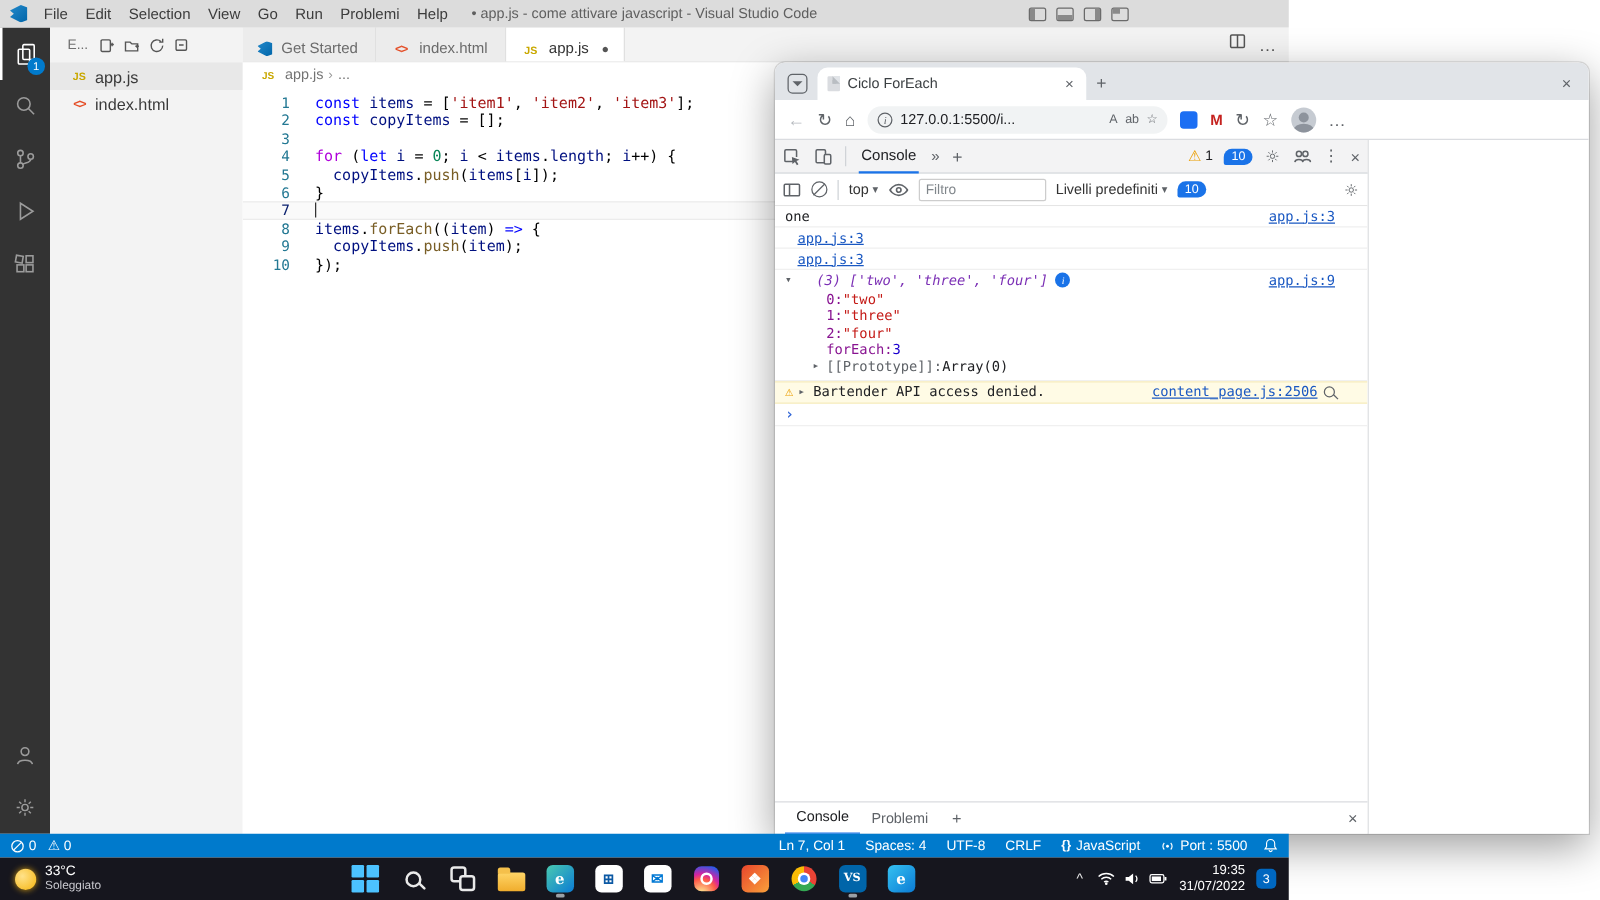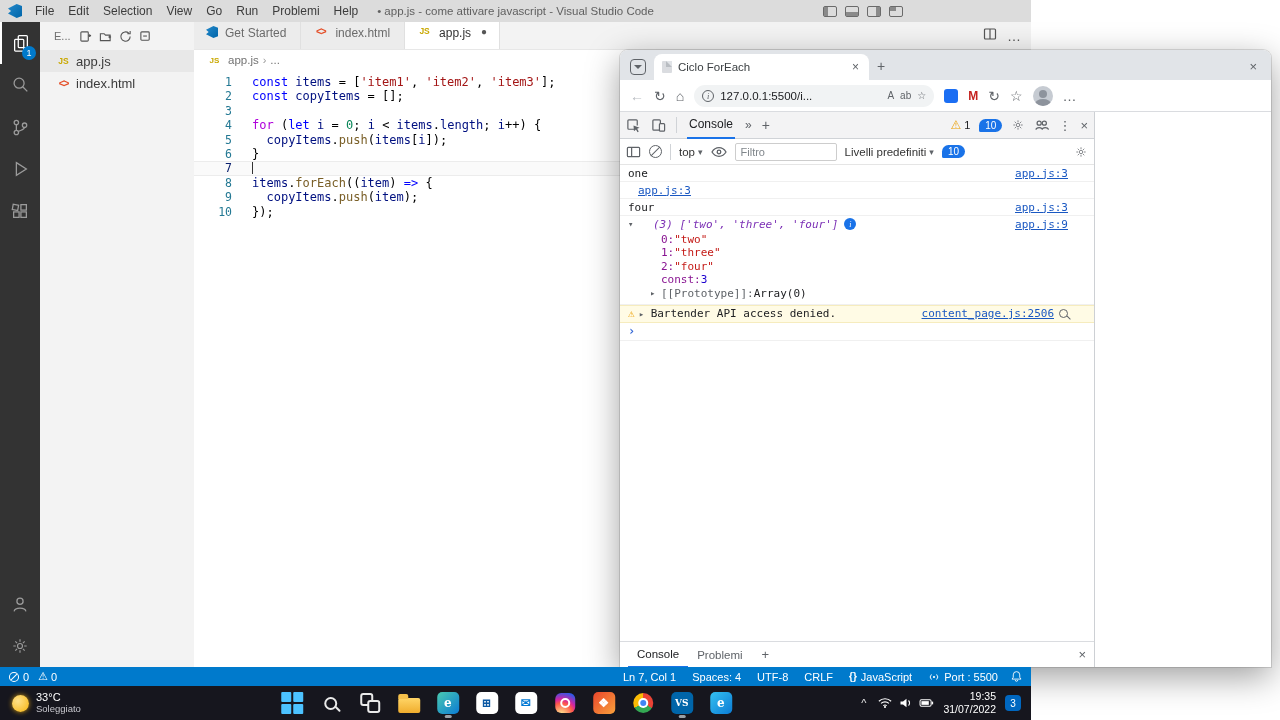--- a/index.html
+++ b/index.html
@@ -38,21 +38,21 @@
   .fname{font-size:13px;}
   .ficon{width:15px;display:inline-flex;justify-content:center;margin-right:5px;font-weight:bold;font-family:"Liberation Sans",sans-serif;}
   .ficon.js{color:#c9a800;font-size:8.5px;}
   .ficon.html{color:#e44d26;font-size:10px;letter-spacing:-1px;}
   .ficon.sm{font-size:8px;width:13px;margin-right:3px;}
 
   
   .vs-editor{position:absolute;left:194px;top:22px;right:0;bottom:53px;background:#fff;}
   .tab-bar{height:28px;background:#f3f3f3;display:flex;align-items:stretch;border-bottom:1px solid #e7e7e7;}
   .editor-tabs{display:flex;}
-  .ed-tab{display:flex;align-items:flex-start;padding:4px 12px;background:#ececec;border-right:1px solid #e0e0e0;font-size:12px;color:#6b6b6b;cursor:pointer;white-space:nowrap;}
+  .ed-tab{display:flex;align-items:flex-end;padding:4px 12px;background:#ececec;border-right:1px solid #e0e0e0;font-size:12px;color:#6b6b6b;cursor:pointer;white-space:nowrap;}
   .ed-tab.active{background:#ffffff;color:#333;}
   .tab-label{margin:0 2px;}
   .dirty-dot{margin-left:8px;font-size:10px;color:#555;}
   .vsc-mark{width:12px;height:12px;margin-right:5px;background:linear-gradient(135deg,#2489ca,#0065a9);clip-path:polygon(0 32%,62% 0,100% 14%,100% 86%,62% 100%,0 68%,22% 50%);}
   .tabbar-actions{margin-left:auto;display:flex;align-items:center;gap:10px;padding-right:10px;color:#555;}
   .split-ico svg{stroke:#555;fill:none;stroke-width:1.2;}
   .more-ico{font-size:14px;cursor:pointer;}
   .breadcrumb{height:20px;display:flex;align-items:center;font-size:11.5px;color:#737373;padding-left:14px;background:#fff;gap:4px;}
   .bc-sep{color:#9a9a9a;font-size:11px;}
   .code-area{padding-top:5px;font-family:"DejaVu Sans Mono",monospace;font-size:12px;}
@@ -507,21 +507,20 @@
         </div>
         <div class="console-list">
             <div class="c-row">
               <span class="c-text">one</span>
               <a class="c-link">app.js:3</a>
             </div>
             <div class="c-row">
               <a class="c-link">app.js:3</a>
             </div>
             <div class="c-row">
-              <span class="c-text">four</span>
               <a class="c-link">app.js:3</a>
             </div>
             <div class="c-row c-array">
               <div class="c-head">
                 <span class="c-caret">▾</span>
                 <span class="c-preview">(3) ['two', 'three', 'four']</span>
                 <span class="c-info">i</span>
                 <a class="c-link">app.js:9</a>
               </div>
               <div class="c-children">
@@ -535,21 +534,21 @@
                   <span class="c-key">1: </span>
                   <span class="c-val str">"three"</span>
                 </div>
                 <div class="c-child">
                   <span class="c-caret sm empty"></span>
                   <span class="c-key">2: </span>
                   <span class="c-val str">"four"</span>
                 </div>
                 <div class="c-child">
                   <span class="c-caret sm empty"></span>
-                  <span class="c-key">const: </span>
+                  <span class="c-key">forEach: </span>
                   <span class="c-val num">3</span>
                 </div>
                 <div class="c-child">
                   <span class="c-caret sm">▸</span>
                   <span class="c-key proto">[[Prototype]]: </span>
                   <span class="c-val proto">Array(0)</span>
                 </div>
               </div>
             </div>
             <div class="c-row warn">

